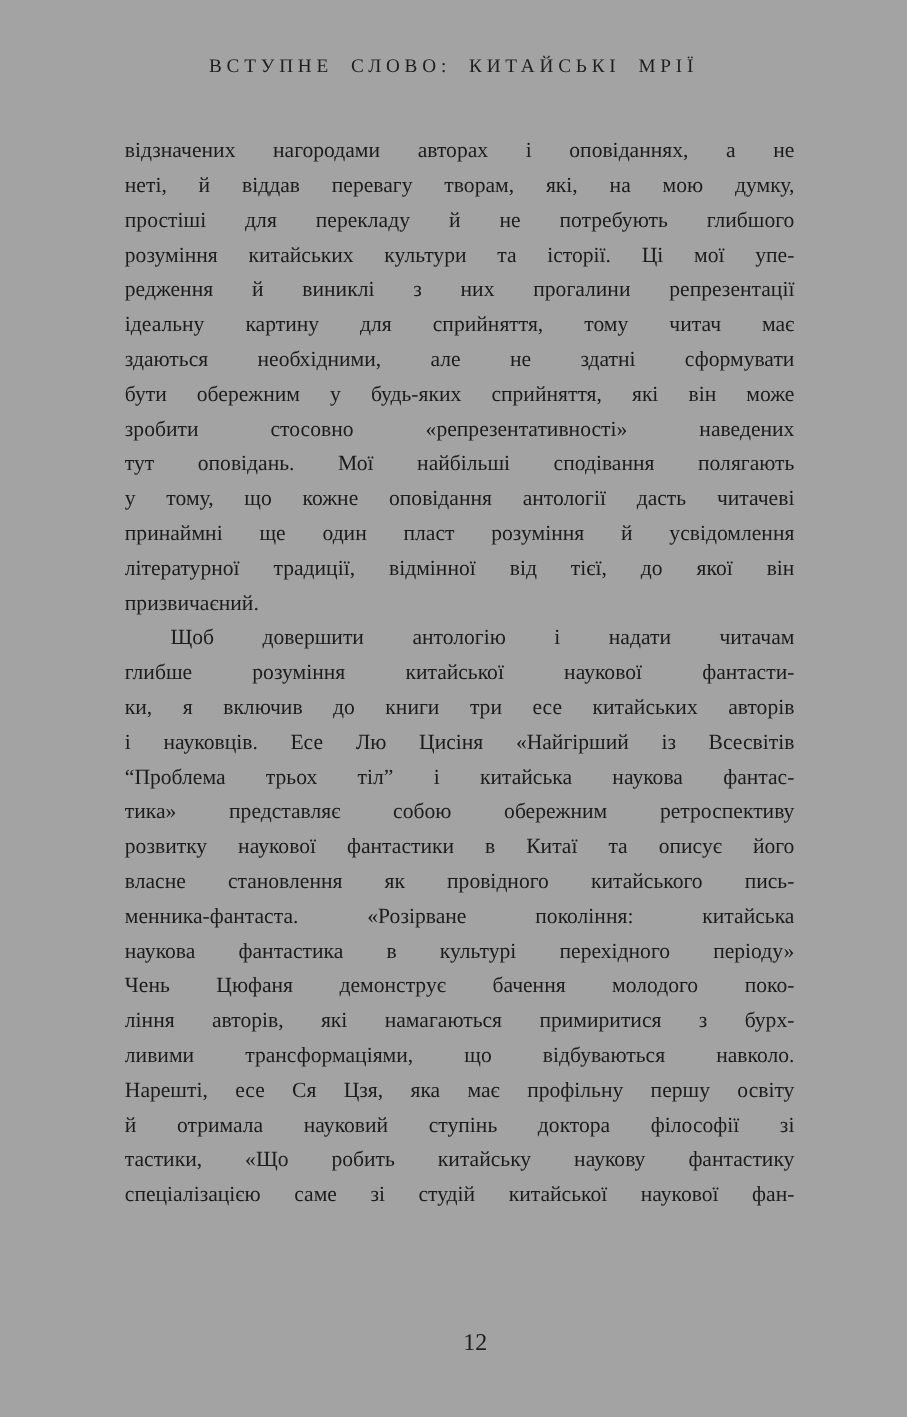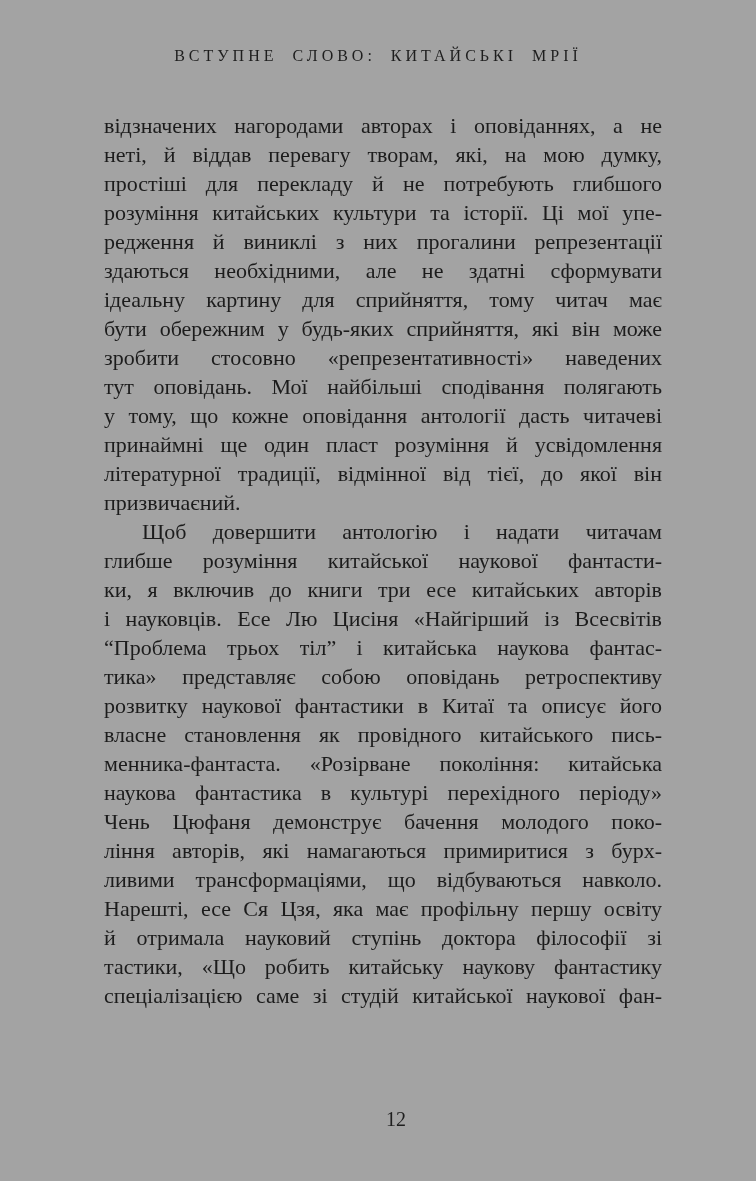--- a/index.html
+++ b/index.html
@@ -32,21 +32,21 @@
     position: absolute;
     top: 111px;
     left: 104px;
     width: 558px;
   }
   .paragraph {
     margin: 0;
     padding: 0;
   }
   .line {
-    font-size: 22px;
+    font-size: 18px;
     line-height: 29px;
     height: 29px;
     text-align: justify;
     text-align-last: justify;
     -moz-text-align-last: justify;
     white-space: normal;
     color: #1c1c1c;
   }
   .line.indent {
     text-indent: 38px;
@@ -72,37 +72,37 @@
 <div class="page">
   <div class="running-head">ВСТУПНЕ СЛОВО: КИТАЙСЬКІ МРІЇ</div>
 
   <main class="text-block">
       <div class="paragraph">
         <div class="line">відзначених нагородами авторах і оповіданнях, а не</div>
         <div class="line">неті, й віддав перевагу творам, які, на мою думку,</div>
         <div class="line">простіші для перекладу й не потребують глибшого</div>
         <div class="line">розуміння китайських культури та історії. Ці мої упе-</div>
         <div class="line">редження й виниклі з них прогалини репрезентації</div>
+        <div class="line">ідеальну картину для сприйняття, тому читач має</div>
         <div class="line">здаються необхідними, але не здатні сформувати</div>
-        <div class="line">ідеальну картину для сприйняття, тому читач має</div>
         <div class="line">бути обережним у будь-яких сприйняття, які він може</div>
         <div class="line">зробити стосовно «репрезентативності» наведених</div>
         <div class="line">тут оповідань. Мої найбільші сподівання полягають</div>
         <div class="line">у тому, що кожне оповідання антології дасть читачеві</div>
         <div class="line">принаймні ще один пласт розуміння й усвідомлення</div>
         <div class="line">літературної традиції, відмінної від тієї, до якої він</div>
         <div class="line last-left">призвичаєний.</div>
       </div>
       <div class="paragraph">
         <div class="line indent">Щоб довершити антологію і надати читачам</div>
         <div class="line">глибше розуміння китайської наукової фантасти-</div>
         <div class="line">ки, я включив до книги три есе китайських авторів</div>
         <div class="line">і науковців. Есе Лю Цисіня «Найгірший із Всесвітів</div>
         <div class="line">“Проблема трьох тіл” і китайська наукова фантас-</div>
-        <div class="line">тика» представляє собою оповідань ретроспективу</div>
+        <div class="line">тика» представляє собою обережним ретроспективу</div>
         <div class="line">розвитку наукової фантастики в Китаї та описує його</div>
         <div class="line">власне становлення як провідного китайського пись-</div>
         <div class="line">менника-фантаста. «Розірване покоління: китайська</div>
         <div class="line">наукова фантастика в культурі перехідного періоду»</div>
         <div class="line">Чень Цюфаня демонструє бачення молодого поко-</div>
         <div class="line">ління авторів, які намагаються примиритися з бурх-</div>
         <div class="line">ливими трансформаціями, що відбуваються навколо.</div>
         <div class="line">Нарешті, есе Ся Цзя, яка має профільну першу освіту</div>
         <div class="line">й отримала науковий ступінь доктора філософії зі</div>
         <div class="line">тастики, «Що робить китайську наукову фантастику</div>

